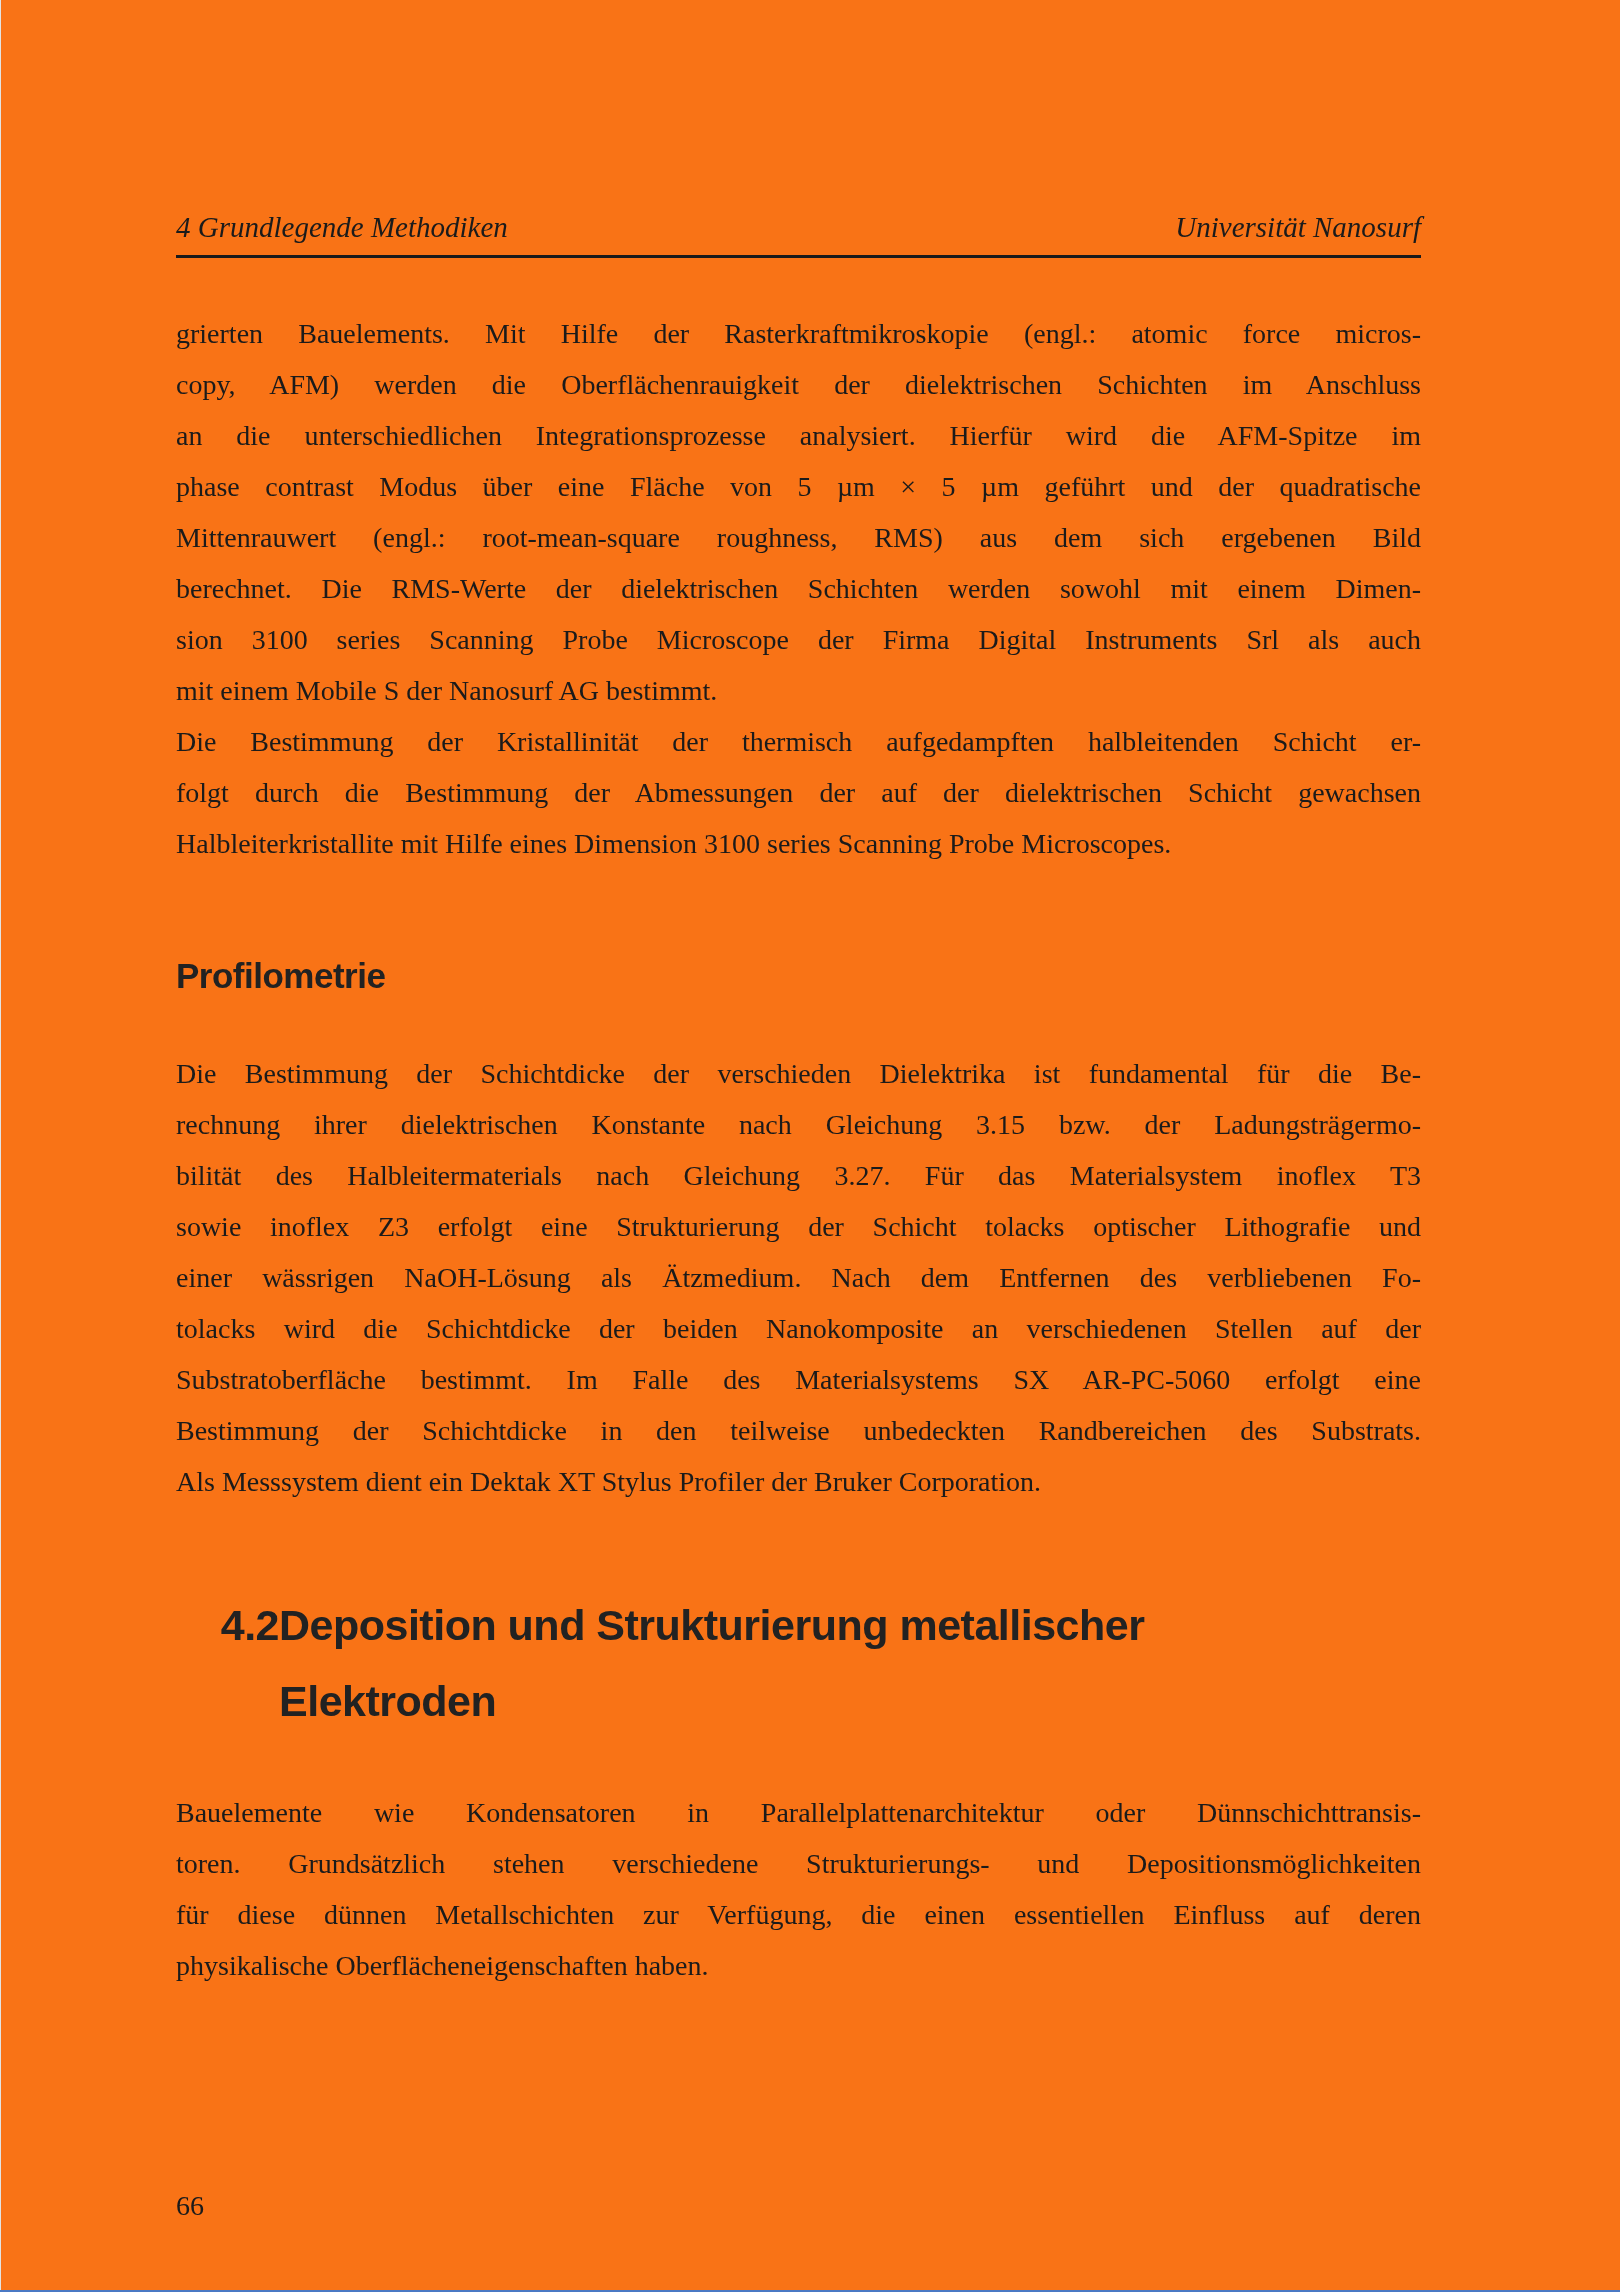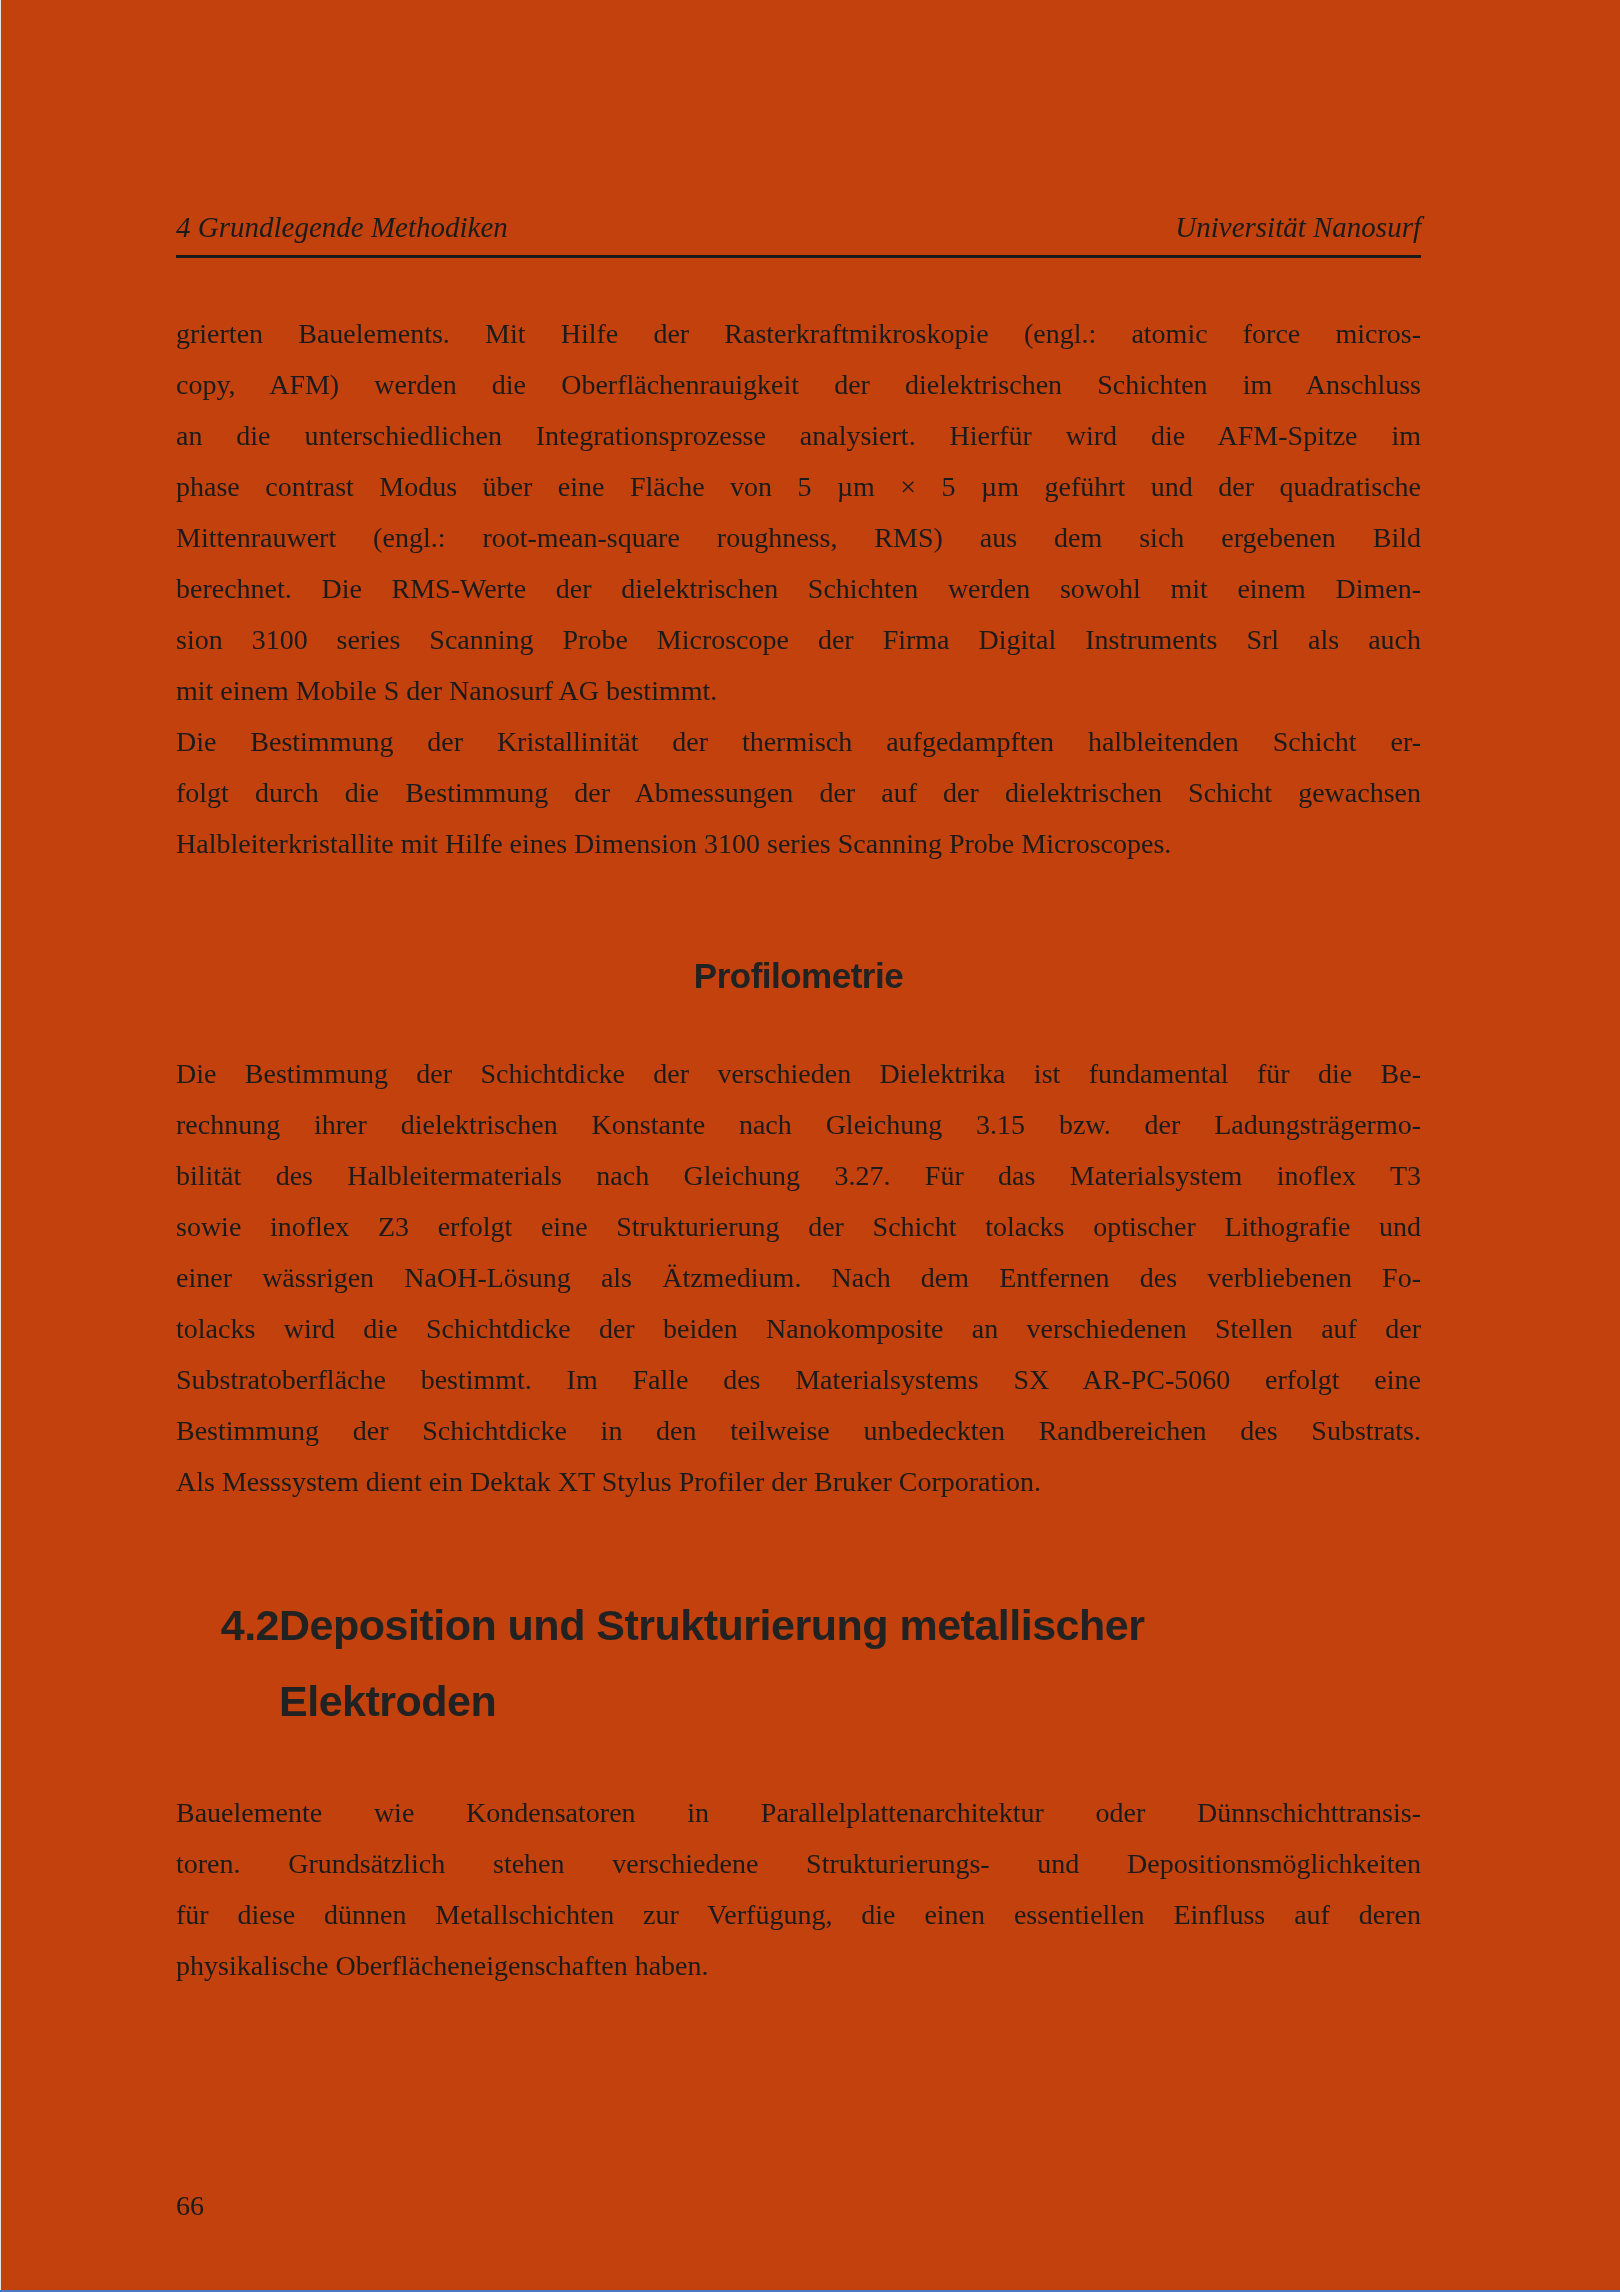--- a/index.html
+++ b/index.html
@@ -1,20 +1,20 @@
 <!DOCTYPE html>
 <html><head>
 <meta charset="utf-8">
 <style>
   html,body{margin:0;padding:0;background:#ffffff;}
   .page{
     position:relative;
     width:1620px;
     height:2293px;
-    background:#c2410c;
+    background:#f97316;
     color:#1b1b1b;
     font-family:"Liberation Serif", serif;
     overflow:hidden;
   }
   .edge-left{
     position:absolute;left:0;top:0;width:1px;height:2293px;background:#e3e3e3;
   }
   .edge-bottom{
     position:absolute;left:0;bottom:0;width:1620px;height:2.9px;background:#4a79c4;
   }
@@ -40,21 +40,20 @@
   }
   .line.left{text-align-last:left;}
   .it{}
   .para-heading{
     margin:81px 0 47px 0;
     font-family:"Liberation Sans", sans-serif;
     font-weight:700;
     font-size:35px;line-height:51px;
     letter-spacing:-0.5px;
     color:#222222;
-    text-align:center;
   }
   .section-heading{
     margin-top:80px;
     display:flex;
     font-family:"Liberation Sans", sans-serif;
     font-weight:700;
     font-size:43px;line-height:76px;
     letter-spacing:-0.5px;
     color:#222222;
   }

